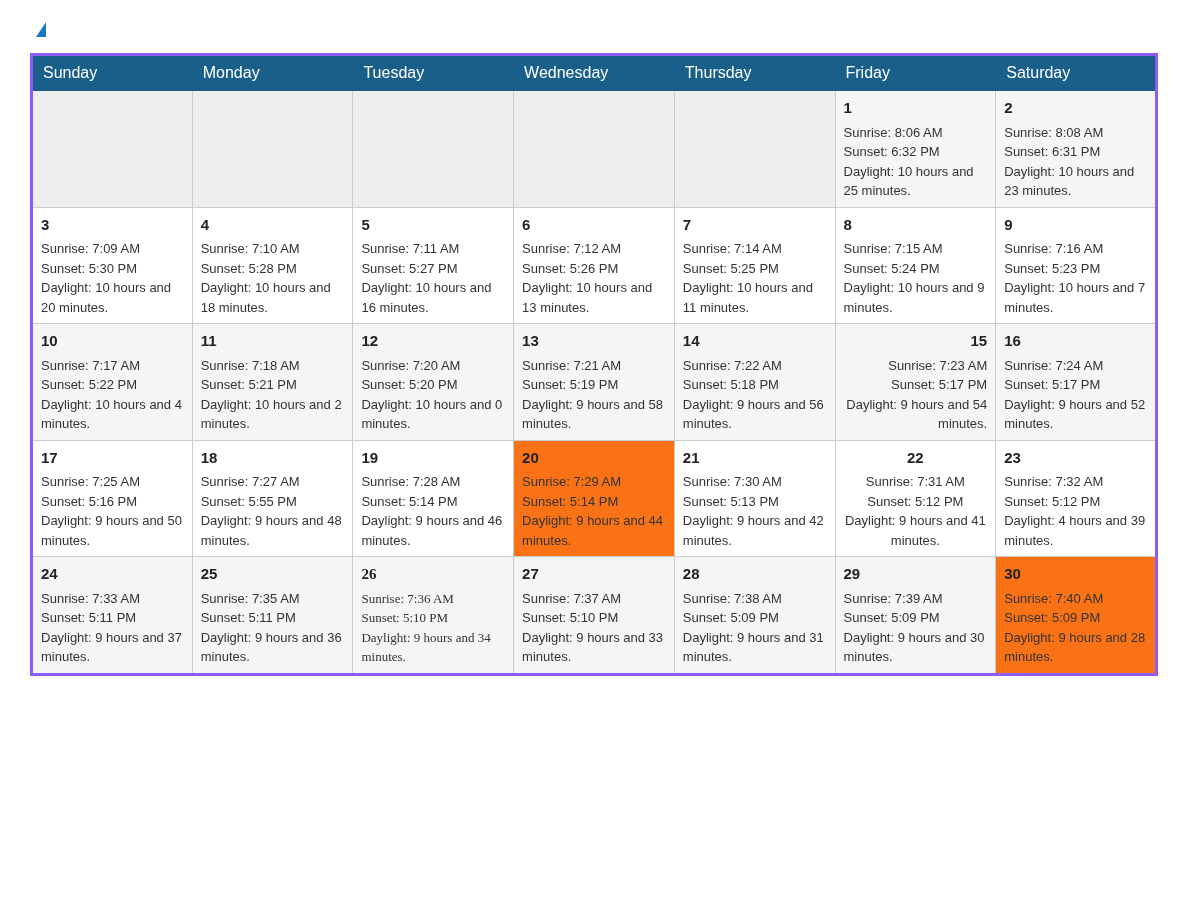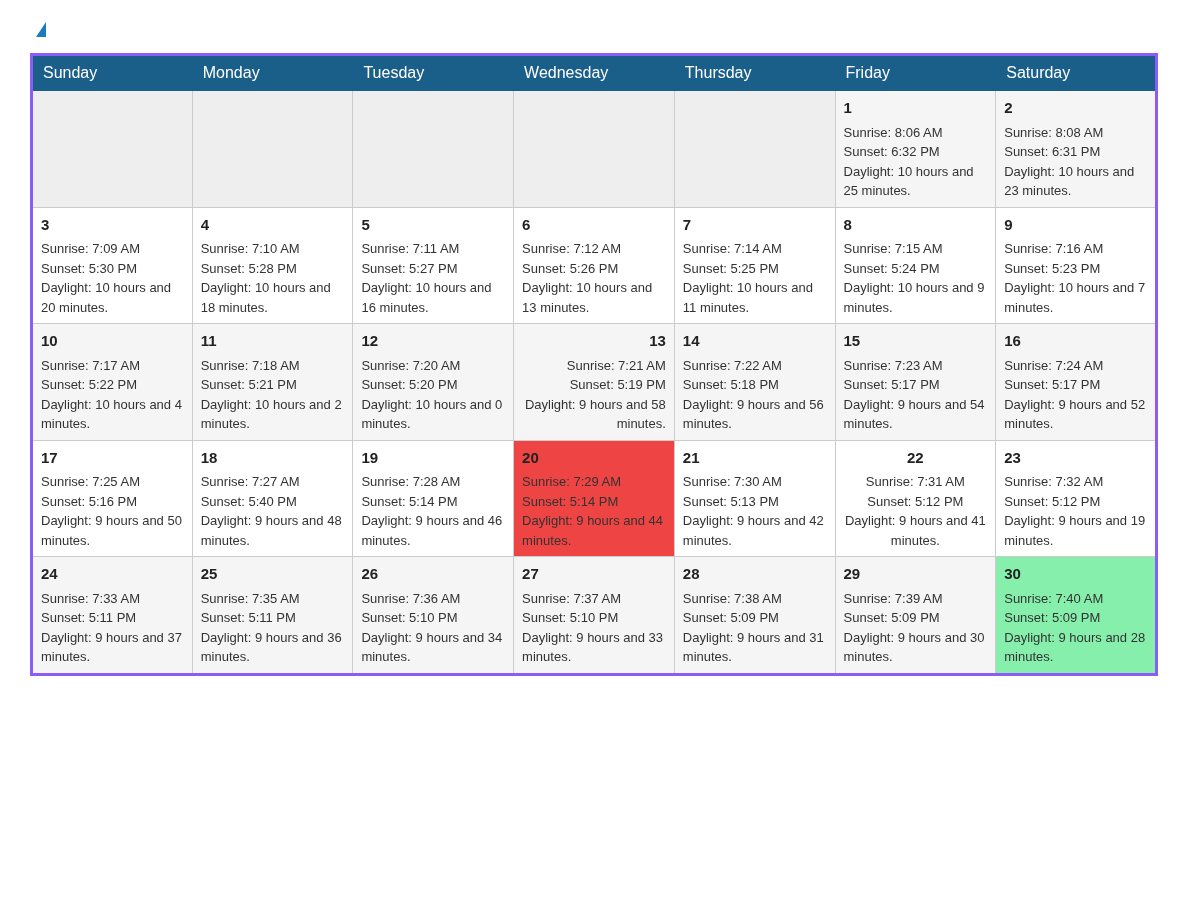--- a/index.html
+++ b/index.html
@@ -204,33 +204,33 @@
           <div>Sunrise: 7:18 AM</div>
           <div>Sunset: 5:21 PM</div>
           <div>Daylight: 10 hours and 2 minutes.</div>
         </td>
         <td style="background: rgb(245, 245, 245);">
           <span class="day-num">12</span>
           <div>Sunrise: 7:20 AM</div>
           <div>Sunset: 5:20 PM</div>
           <div>Daylight: 10 hours and 0 minutes.</div>
         </td>
-        <td style="background: rgb(245, 245, 245); text-align: right;">
+        <td style="background: rgb(245, 245, 245);">
           <span class="day-num">13</span>
           <div>Sunrise: 7:21 AM</div>
           <div>Sunset: 5:19 PM</div>
           <div>Daylight: 9 hours and 58 minutes.</div>
         </td>
         <td style="background: rgb(245, 245, 245);">
           <span class="day-num">14</span>
           <div>Sunrise: 7:22 AM</div>
           <div>Sunset: 5:18 PM</div>
           <div>Daylight: 9 hours and 56 minutes.</div>
         </td>
-        <td style="background: rgb(245, 245, 245);">
+        <td style="background: rgb(245, 245, 245); text-align: right;">
           <span class="day-num">15</span>
           <div>Sunrise: 7:23 AM</div>
           <div>Sunset: 5:17 PM</div>
           <div>Daylight: 9 hours and 54 minutes.</div>
         </td>
         <td style="background: rgb(245, 245, 245);">
           <span class="day-num">16</span>
           <div>Sunrise: 7:24 AM</div>
           <div>Sunset: 5:17 PM</div>
           <div>Daylight: 9 hours and 52 minutes.</div>
@@ -239,30 +239,30 @@
       <tr>
         <td style="background: rgb(255, 255, 255);">
           <span class="day-num">17</span>
           <div>Sunrise: 7:25 AM</div>
           <div>Sunset: 5:16 PM</div>
           <div>Daylight: 9 hours and 50 minutes.</div>
         </td>
         <td style="background: rgb(255, 255, 255);">
           <span class="day-num">18</span>
           <div>Sunrise: 7:27 AM</div>
-          <div>Sunset: 5:40 PM</div>
+          <div>Sunset: 5:55 PM</div>
           <div>Daylight: 9 hours and 48 minutes.</div>
         </td>
         <td style="background: rgb(255, 255, 255);">
           <span class="day-num">19</span>
           <div>Sunrise: 7:28 AM</div>
           <div>Sunset: 5:14 PM</div>
           <div>Daylight: 9 hours and 46 minutes.</div>
         </td>
-        <td style="background: #ef4444; margin-top: 28px;">
+        <td style="background: #f97316; margin-top: 28px;">
           <span class="day-num">20</span>
           <div>Sunrise: 7:29 AM</div>
           <div>Sunset: 5:14 PM</div>
           <div>Daylight: 9 hours and 44 minutes.</div>
         </td>
         <td style="background: rgb(255, 255, 255);">
           <span class="day-num">21</span>
           <div>Sunrise: 7:30 AM</div>
           <div>Sunset: 5:13 PM</div>
           <div>Daylight: 9 hours and 42 minutes.</div>
@@ -270,37 +270,37 @@
         <td style="background: rgb(255, 255, 255); text-align: center;">
           <span class="day-num">22</span>
           <div>Sunrise: 7:31 AM</div>
           <div>Sunset: 5:12 PM</div>
           <div>Daylight: 9 hours and 41 minutes.</div>
         </td>
         <td style="background: rgb(255, 255, 255);">
           <span class="day-num">23</span>
           <div>Sunrise: 7:32 AM</div>
           <div>Sunset: 5:12 PM</div>
-          <div>Daylight: 9 hours and 19 minutes.</div>
+          <div>Daylight: 4 hours and 39 minutes.</div>
         </td>
       </tr>
       <tr>
         <td style="background: rgb(245, 245, 245);">
           <span class="day-num">24</span>
           <div>Sunrise: 7:33 AM</div>
           <div>Sunset: 5:11 PM</div>
           <div>Daylight: 9 hours and 37 minutes.</div>
         </td>
         <td style="background: rgb(245, 245, 245);">
           <span class="day-num">25</span>
           <div>Sunrise: 7:35 AM</div>
           <div>Sunset: 5:11 PM</div>
           <div>Daylight: 9 hours and 36 minutes.</div>
         </td>
-        <td style="background: rgb(245, 245, 245);">
+        <td style="background: rgb(245, 245, 245); font-family: Liberation Serif, serif;">
           <span class="day-num">26</span>
           <div>Sunrise: 7:36 AM</div>
           <div>Sunset: 5:10 PM</div>
           <div>Daylight: 9 hours and 34 minutes.</div>
         </td>
         <td style="background: rgb(245, 245, 245);">
           <span class="day-num">27</span>
           <div>Sunrise: 7:37 AM</div>
           <div>Sunset: 5:10 PM</div>
           <div>Daylight: 9 hours and 33 minutes.</div>
@@ -310,21 +310,21 @@
           <div>Sunrise: 7:38 AM</div>
           <div>Sunset: 5:09 PM</div>
           <div>Daylight: 9 hours and 31 minutes.</div>
         </td>
         <td style="background: rgb(245, 245, 245);">
           <span class="day-num">29</span>
           <div>Sunrise: 7:39 AM</div>
           <div>Sunset: 5:09 PM</div>
           <div>Daylight: 9 hours and 30 minutes.</div>
         </td>
-        <td style="background: #86efac;">
+        <td style="background: #f97316;">
           <span class="day-num">30</span>
           <div>Sunrise: 7:40 AM</div>
           <div>Sunset: 5:09 PM</div>
           <div>Daylight: 9 hours and 28 minutes.</div>
         </td>
       </tr>
     </tbody>
 </table>
 
 </body></html>

